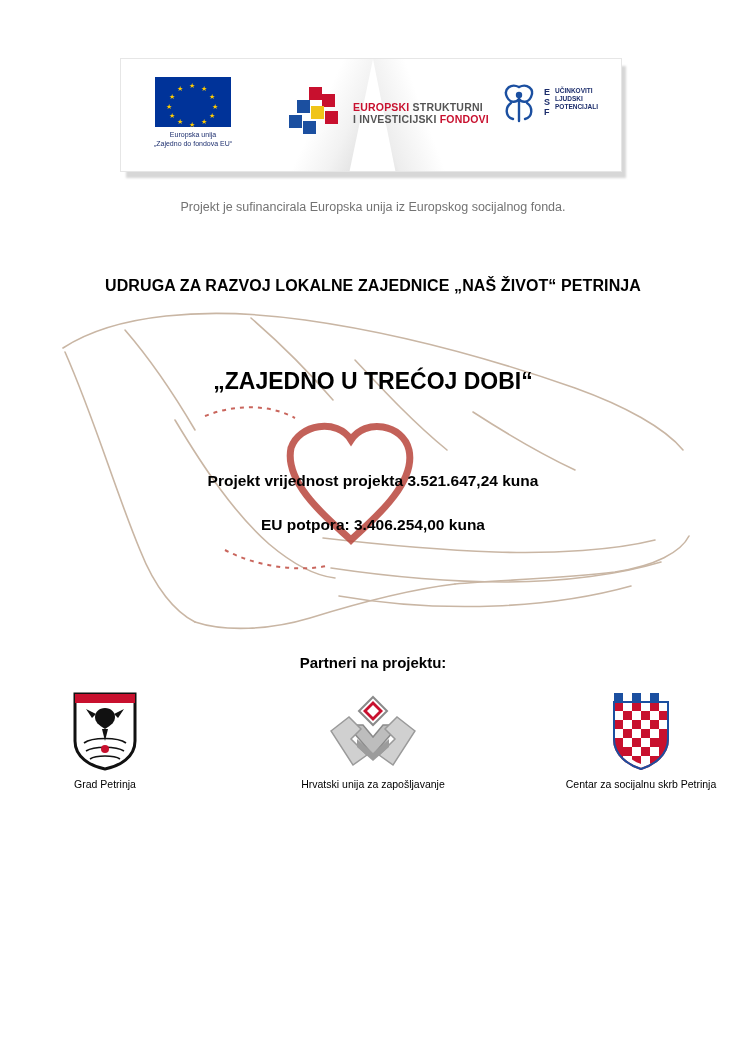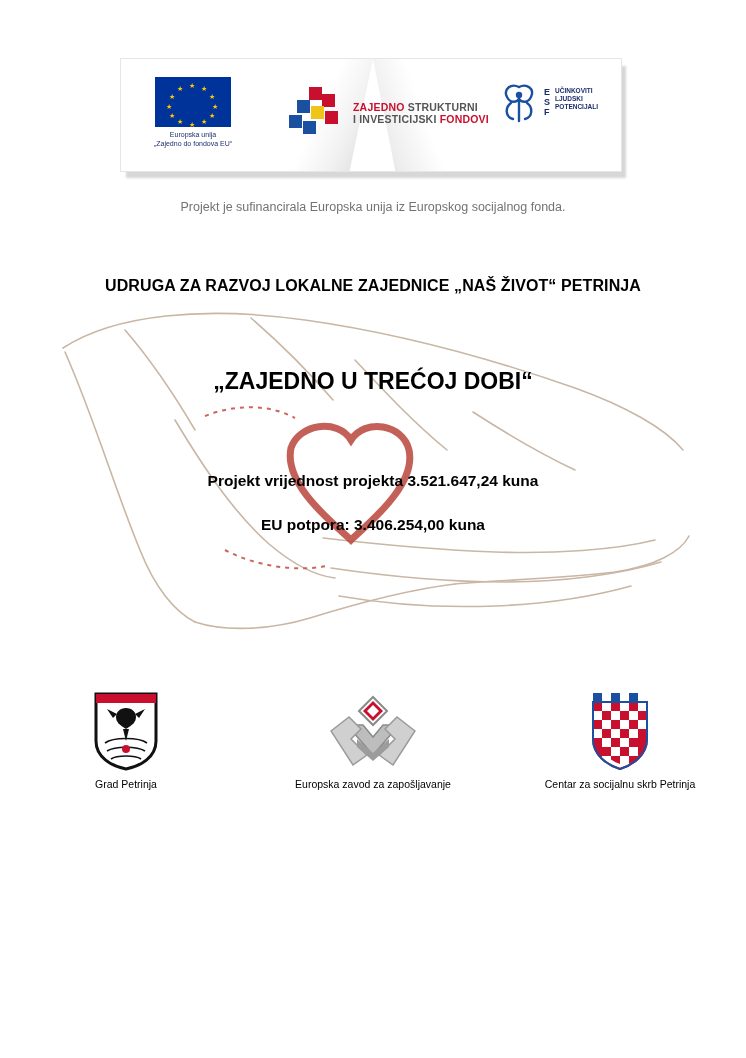--- a/index.html
+++ b/index.html
@@ -246,21 +246,21 @@
   }
 
   
   .partners {
     position: absolute;
     top: 690px;
     left: 0;
     width: 746px;
     display: flex;
     justify-content: center;
-    gap: 52px;
+    gap: 73px;
     z-index: 2;
   }
   .partner {
     width: 195px;
     text-align: center;
   }
   .partner-mark {
     height: 82px;
     display: flex;
     align-items: center;
@@ -353,21 +353,21 @@
             <span class="sq" style="left:20px;top:0;background:#c8102e;"></span>
             <span class="sq" style="left:33px;top:7px;background:#c8102e;"></span>
             <span class="sq" style="left:8px;top:13px;background:#1b4fa0;"></span>
             <span class="sq" style="left:22px;top:19px;background:#f0c419;"></span>
             <span class="sq" style="left:36px;top:24px;background:#c8102e;"></span>
             <span class="sq" style="left:0px;top:28px;background:#1b4fa0;"></span>
             <span class="sq" style="left:14px;top:34px;background:#1b4fa0;"></span>
           </div>
           <div class="esi-text">
             <div>
-              <span>ZAJEDNO</span>
+              <span>EUROPSKI</span>
               <span class="grey">STRUKTURNI</span>
             </div>
             <div>
               <span class="grey">I INVESTICIJSKI</span>
               <span>FONDOVI</span>
             </div>
           </div>
         </div>
 
         <div class="esf-block">
@@ -393,20 +393,21 @@
       </div>
     </div>
   </div>
 
   <div class="banner-caption">Projekt je sufinancirala Europska unija iz Europskog socijalnog fonda.</div>
 
   <div class="org-title">UDRUGA ZA RAZVOJ LOKALNE ZAJEDNICE „NAŠ ŽIVOT“ PETRINJA</div>
   <div class="project-title">„ZAJEDNO U TREĆOJ DOBI“</div>
   <div class="value-line">Projekt vrijednost projekta 3.521.647,24 kuna</div>
   <div class="support-line">EU potpora: 3.406.254,00 kuna</div>
+  <div class="partners-label">Partneri na projektu:</div>
 
   <div class="partners">
 
     <div class="partner">
       <div class="partner-mark">
         <svg class="shield" viewBox="0 0 66 80" xmlns="http://www.w3.org/2000/svg">
           <path d="M3 3 H63 V50 C63 66, 48 75, 33 78 C18 75, 3 66, 3 50 Z" fill="#ffffff" stroke="#111111" stroke-width="3"></path>
           <path d="M3 3 H63 V12 H3 Z" fill="#c8102e"></path>
           <g fill="#111111">
             <path d="M33 17 C27 17, 23 21, 23 26 C23 31, 27 34, 30 36 L33 38 L36 36 C39 34, 43 31, 43 26 C43 21, 39 17, 33 17 Z"></path>
@@ -432,21 +433,21 @@
             <path d="M46 2 L60 16 L46 30 L32 16 Z" fill="#ffffff" stroke="#8a8a8a" stroke-width="2"></path>
             <path d="M46 6 L56 16 L46 26 L36 16 Z" fill="#c8102e"></path>
             <path d="M46 10 L52 16 L46 22 L40 16 Z" fill="#ffffff"></path>
             <path d="M20 30 L36 30 L46 42 L56 30 L72 30 L46 60 Z" fill="#bdbdbd" stroke="#8a8a8a" stroke-width="1.5"></path>
             <path d="M4 36 L22 22 L34 34 L24 44 L40 60 L26 70 Z" fill="#d0d0d0" stroke="#9a9a9a" stroke-width="1.5"></path>
             <path d="M88 36 L70 22 L58 34 L68 44 L52 60 L66 70 Z" fill="#d0d0d0" stroke="#9a9a9a" stroke-width="1.5"></path>
             <path d="M30 44 L46 58 L62 44 L62 52 L46 66 L30 52 Z" fill="#9c9c9c"></path>
           </g>
         </svg>
       </div>
-      <div class="partner-caption">Europska zavod za zapošljavanje</div>
+      <div class="partner-caption">Hrvatski unija za zapošljavanje</div>
     </div>
 
     <div class="partner">
       <div class="partner-mark">
         <svg class="shield" viewBox="0 0 66 80" xmlns="http://www.w3.org/2000/svg">
           <g>
             <rect x="6" y="2" width="9" height="9" fill="#1b4fa0"></rect>
             <rect x="15" y="2" width="9" height="9" fill="#ffffff"></rect>
             <rect x="24" y="2" width="9" height="9" fill="#1b4fa0"></rect>
             <rect x="33" y="2" width="9" height="9" fill="#ffffff"></rect>

